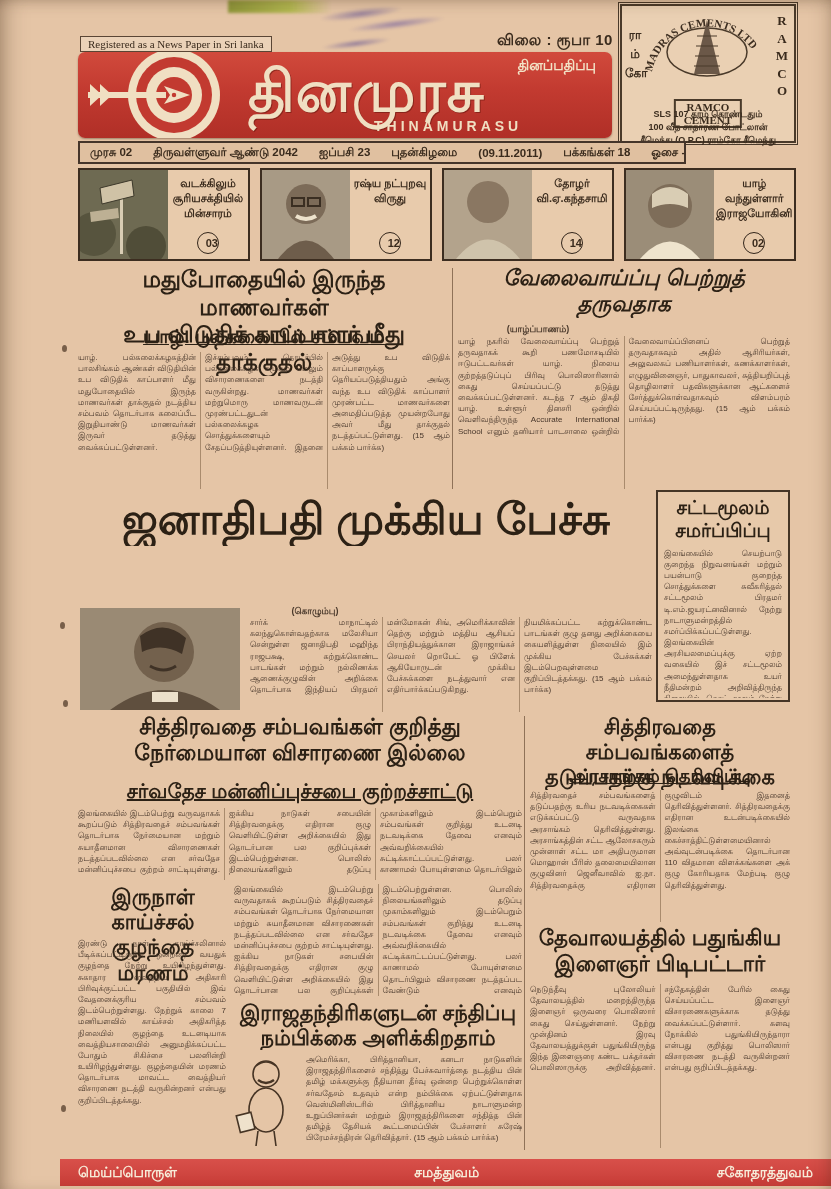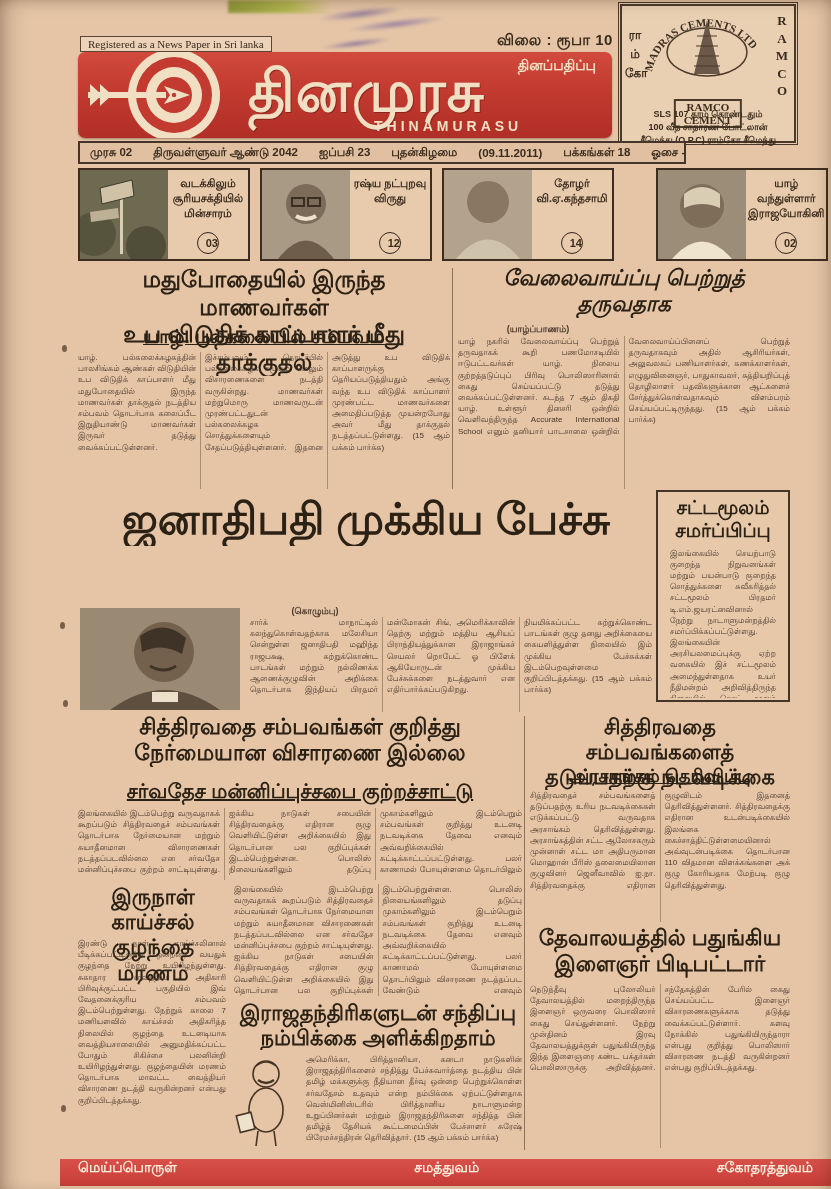--- a/index.html
+++ b/index.html
@@ -52,25 +52,25 @@
   .pnum{position:absolute;bottom:5px;left:50%;transform:translateX(-50%);width:20px;height:20px;border:1.5px solid #33261b;
         border-radius:50%;font-size:11px;font-weight:bold;line-height:20px;text-align:right;}
   
   .hl{font-weight:900;text-align:center;color:#2c2115;line-height:1.2;overflow:hidden;}
   .sub{font-weight:900;text-align:center;color:#2c2115;overflow:hidden;text-decoration:underline;}
   .dateline{text-align:center;font-size:9px;font-weight:bold;color:#4a392b;}
   .body-txt{font-size:8px;line-height:1.4;text-align:justify;color:#47362a;overflow:hidden;
         column-gap:9px;column-rule:1px solid #a98b6d;}
   .vrule{width:1px;background:#8f7258;}
   
-  .billbox{left:656px;top:490px;width:134px;height:212px;border:2px solid #453526;padding:5px 12px;box-sizing:border-box;background:#e7c9aa;}
+  .billbox{left:656px;top:490px;width:134px;height:212px;border:2px solid #453526;padding:5px 6px;box-sizing:border-box;background:#e7c9aa;}
   
   .footer{left:60px;top:1159px;width:771px;height:27px;background:linear-gradient(180deg,#d8504a,#c83d38);
-        color:#f7ecd9;display:flex;justify-content:space-between;
-        padding:0 18px;box-sizing:border-box;font-size:14px;font-weight:bold;}
+        color:#f7ecd9;display:flex;justify-content:space-between;align-items:center;
+        padding:6px 18px;box-sizing:border-box;font-size:14px;font-weight:bold;}
   .photo-fill{width:100%;height:100%;}
 </style>
 </head>
 <body>
 
 <div class="page">
 
   <div class="abs green-smudge"></div>
   <div class="abs stamp"></div>
   <div class="abs speck" style="left:62px;top:345px;"></div>
@@ -187,21 +187,21 @@
         <rect width="88" height="89" fill="#b3a38c"></rect>
         <circle cx="44" cy="32" r="21" fill="#8a7762"></circle>
         <path d="M12 89 Q44 50 76 89 Z" fill="#cfc3ab"></path>
       </svg>
     </div>
     <div class="pcap">
       <span>தோழர் வி.ஏ.கந்தசாமி</span>
       <div class="pnum">14</div>
     </div>
   </div>
-  <div class="abs pcard" style="left:624px;margin-left:32px;">
+  <div class="abs pcard" style="left:624px;">
     <div class="pimg">
       <svg class="photo-fill" viewBox="0 0 88 89" preserveAspectRatio="none">
         <rect width="88" height="89" fill="#9b8d78"></rect>
         <circle cx="44" cy="36" r="22" fill="#7e6d59"></circle>
         <path d="M14 89 Q44 54 74 89 Z" fill="#efe4cd"></path>
         <path d="M26 24 q18 -14 36 0 l0 14 q-18 -8 -36 0 Z" fill="#d9cdb4"></path>
       </svg>
     </div>
     <div class="pcap">
       <span>யாழ் வந்துள்ளார் இராஜயோகினி</span>

